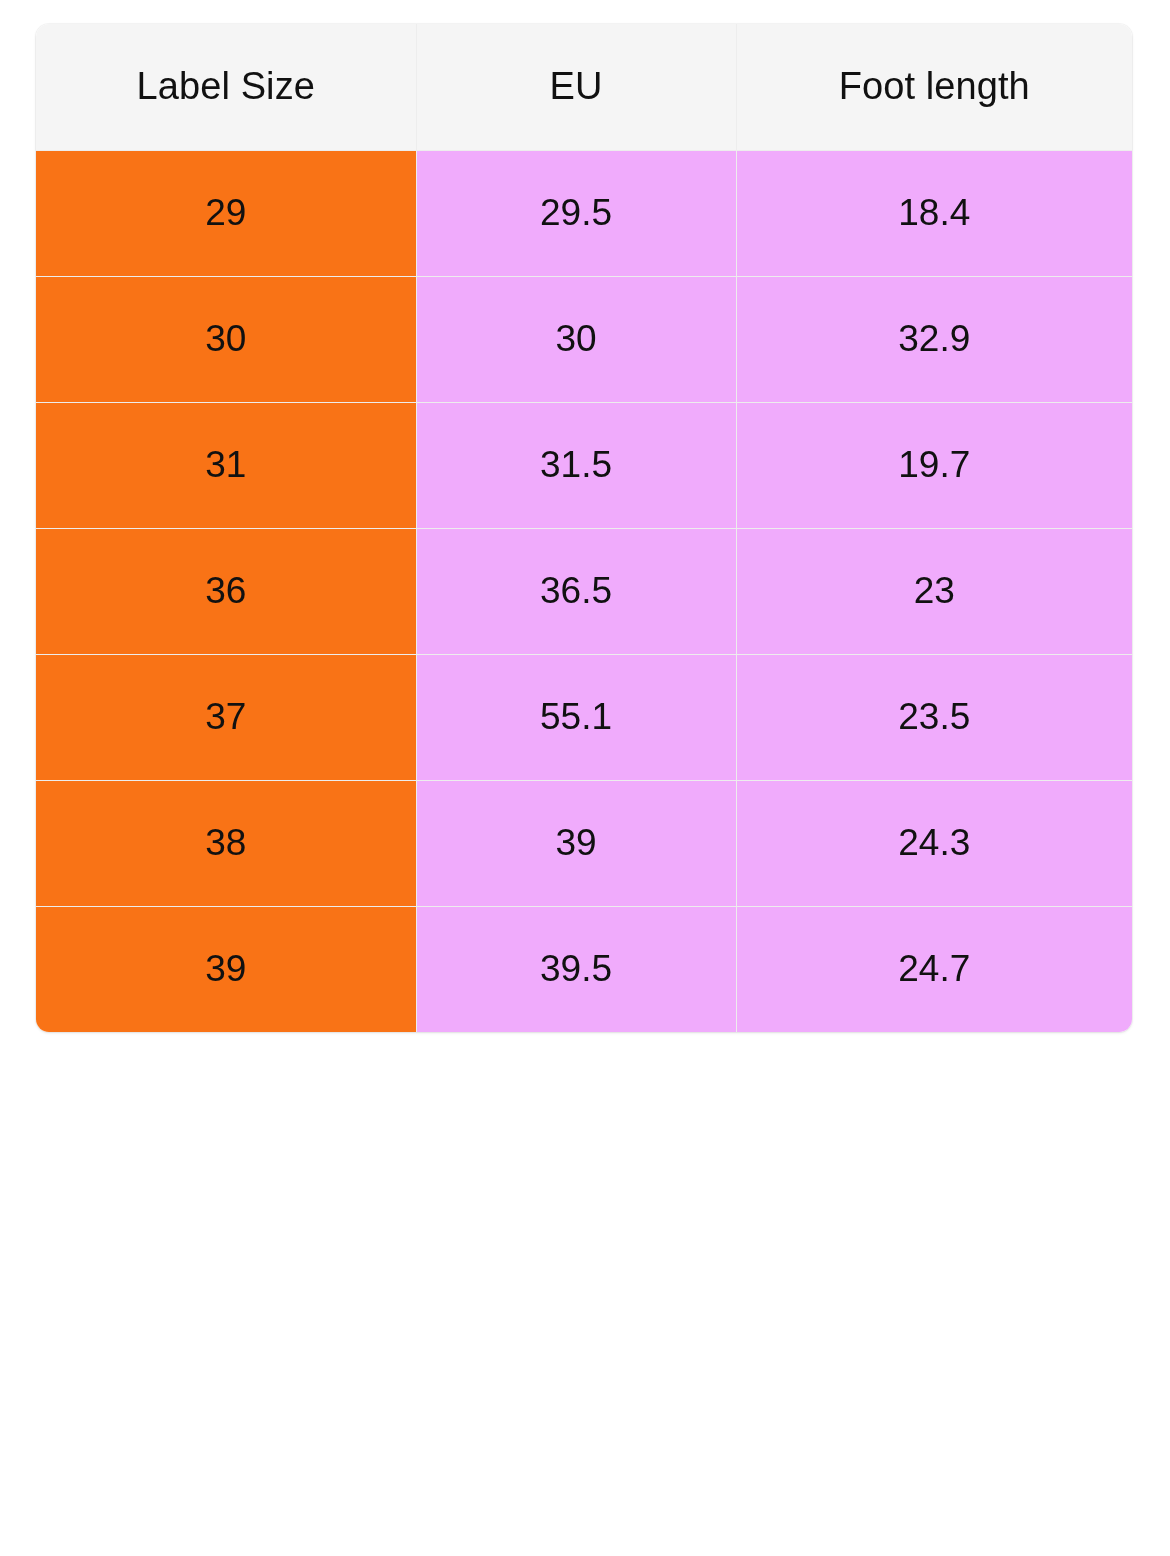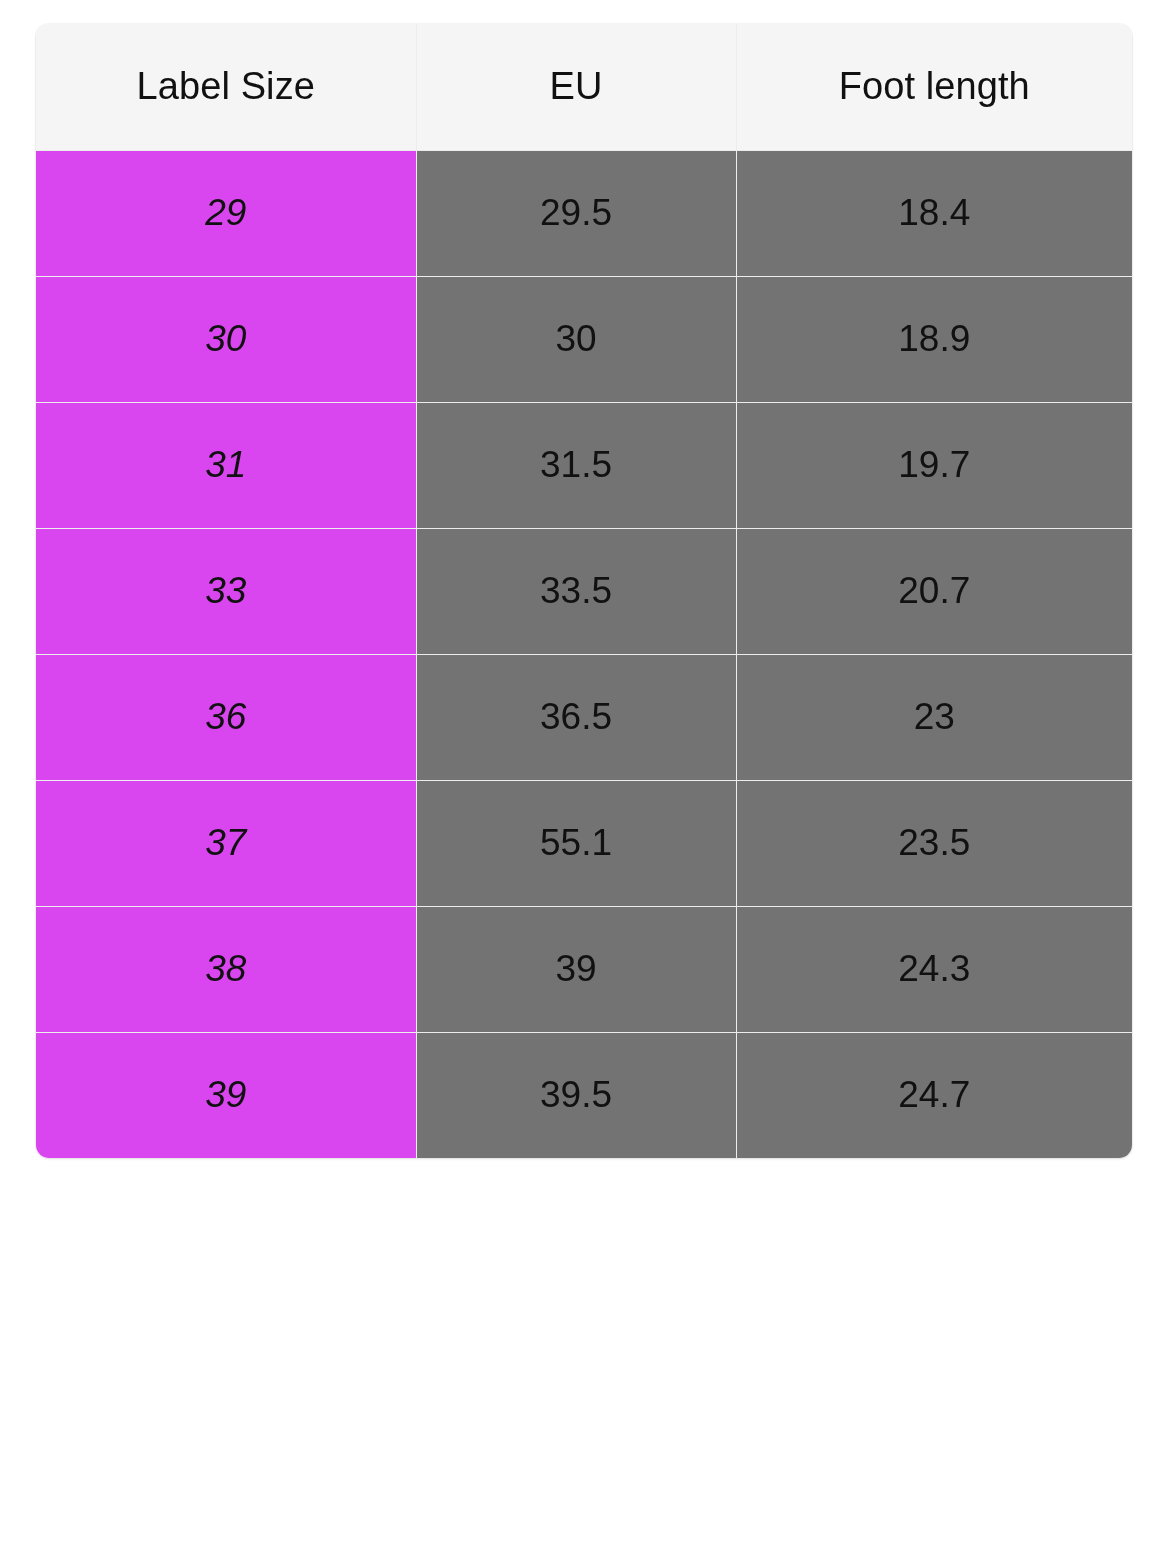--- a/index.html
+++ b/index.html
@@ -60,28 +60,27 @@
     border-right: none;
   }
 
   table.size-table thead th {
     background: #f5f5f5;
     font-size: 38px;
     letter-spacing: 0.1px;
   }
 
   table.size-table tbody td {
-    background: #737373;
+    background: #f0abfc;
     font-size: 37px;
   }
 
   
   table.size-table tbody td.label-col {
-    background: #d946ef;
-    font-style: italic;
+    background: #f97316;
   }
 
   table.size-table tbody tr:last-child td {
     border-bottom: none;
   }
 </style>
 </head>
 <body>
 
 <div class="page">
@@ -101,31 +100,26 @@
       </thead>
       <tbody>
         <tr>
           <td class="label-col">29</td>
           <td>29.5</td>
           <td>18.4</td>
         </tr>
         <tr>
           <td class="label-col">30</td>
           <td>30</td>
-          <td>18.9</td>
+          <td>32.9</td>
         </tr>
         <tr>
           <td class="label-col">31</td>
           <td>31.5</td>
           <td>19.7</td>
-        </tr>
-        <tr>
-          <td class="label-col">33</td>
-          <td>33.5</td>
-          <td>20.7</td>
         </tr>
         <tr>
           <td class="label-col">36</td>
           <td>36.5</td>
           <td>23</td>
         </tr>
         <tr>
           <td class="label-col">37</td>
           <td>55.1</td>
           <td>23.5</td>

